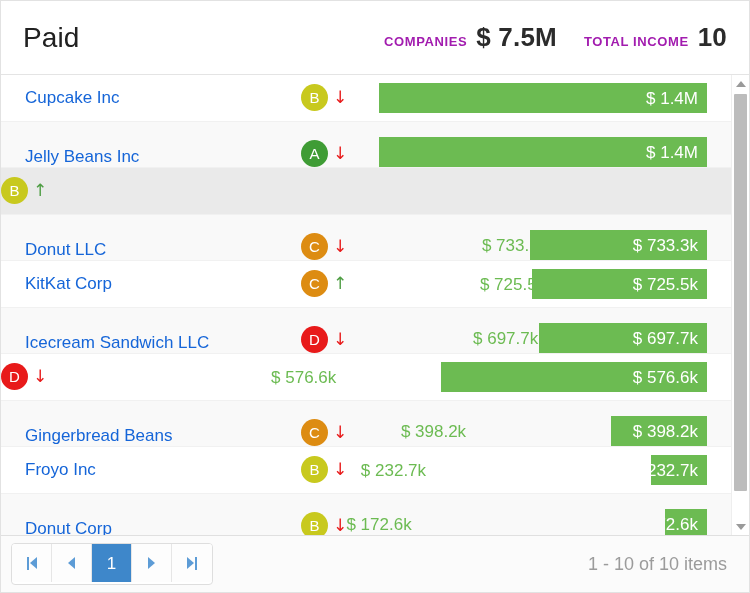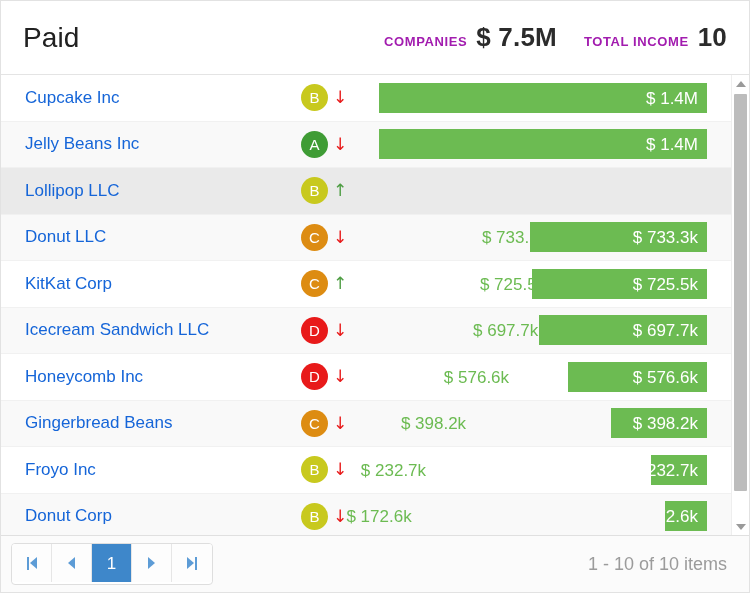--- a/index.html
+++ b/index.html
@@ -89,21 +89,21 @@
   }
   .row {
     position: relative;
     height: 46.5px;
     box-sizing: border-box;
     display: flex;
     align-items: center;
     border-bottom: 1px solid #f1f1f1;
     background: #ffffff;
   }
-  .row.alt { background: #f9f9f9; }
+  .row.alt { background: #f9f9f9; align-items: flex-end; }
   .row.highlight { background: #eaeaea; }
 
   .cell-name {
     width: 300px;
     min-width: 300px;
     box-sizing: border-box;
     padding-left: 24px;
     font-size: 17px;
     color: #1565d8;
     white-space: nowrap;
@@ -338,21 +338,20 @@
             <div class="bar-track">
               <span class="bar-label-outer" style="right: calc(0% + 9px);">$ 1.4M</span>
               <div class="bar-clip" style="width: 100%;">
                 <div class="bar-fill" style="background: rgb(108, 187, 82);"></div>
                 <span class="bar-label">$ 1.4M</span>
               </div>
             </div>
           </div>
         </div>
         <div class="row highlight">
-          <div class="cell-name">Lollipop LLC</div>
           <div class="cell-rating">
             <span class="badge" style="background: rgb(200, 201, 30);">B</span>
             <span class="trend up">↑</span>
           </div>
         </div>
         <div class="row alt">
           <div class="cell-name">Donut LLC</div>
           <div class="cell-rating">
             <span class="badge" style="background: rgb(221, 140, 18);">C</span>
             <span class="trend down">↓</span>
@@ -393,21 +392,20 @@
             <div class="bar-track">
               <span class="bar-label-outer" style="right: calc(48.7% + 9px);">$ 697.7k</span>
               <div class="bar-clip" style="width: 51.3%;">
                 <div class="bar-fill" style="background: rgb(108, 187, 82);"></div>
                 <span class="bar-label">$ 697.7k</span>
               </div>
             </div>
           </div>
         </div>
         <div class="row">
-          <div class="cell-name">Honeycomb Inc</div>
           <div class="cell-rating">
             <span class="badge" style="background: rgb(232, 26, 26);">D</span>
             <span class="trend down">↓</span>
           </div>
           <div class="cell-bar">
             <div class="bar-track">
               <span class="bar-label-outer" style="right: calc(57.6% + 9px);">$ 576.6k</span>
               <div class="bar-clip" style="width: 42.4%;">
                 <div class="bar-fill" style="background: rgb(108, 187, 82);"></div>
                 <span class="bar-label">$ 576.6k</span>

